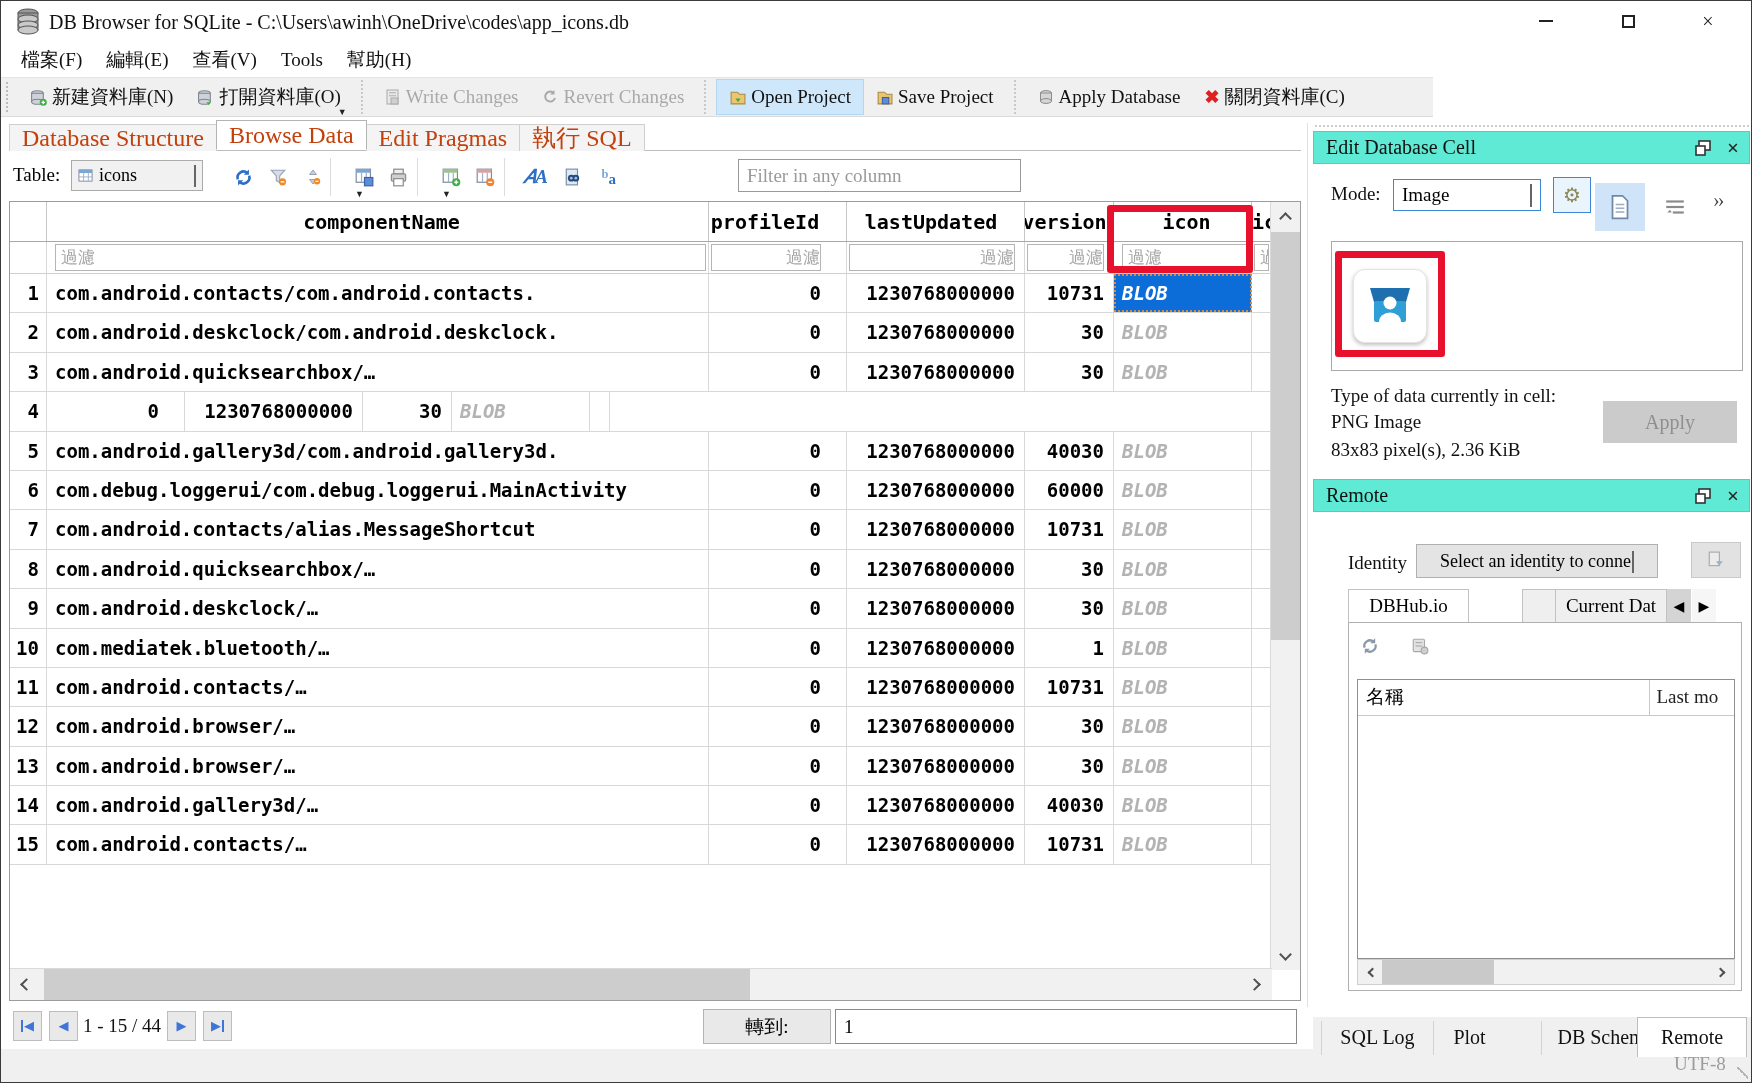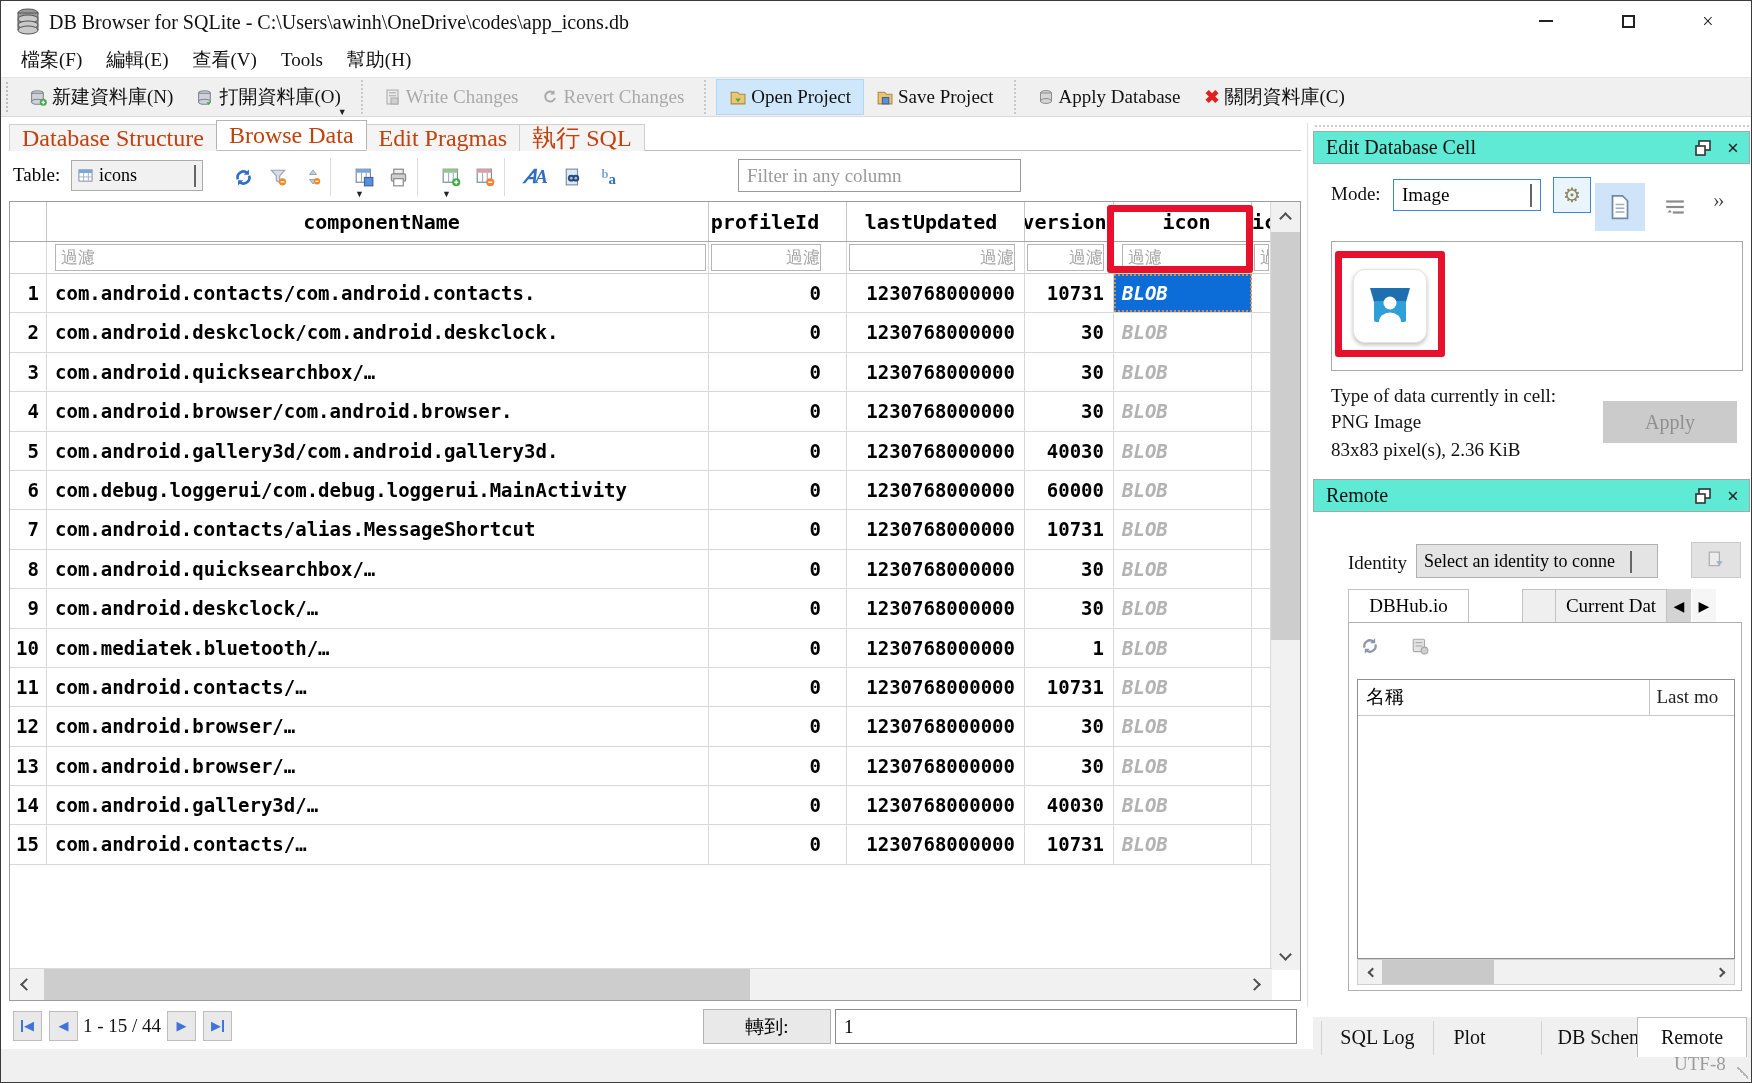--- a/index.html
+++ b/index.html
@@ -15,21 +15,21 @@
   .wb-min { left:1522px; } .wb-max { left:1604px; } .wb-close { left:1684px; }
   .minline { width:14px; height:0; border-top:2px solid #222; }
   .maxbox { width:13px; height:13px; border:2px solid #222; }
   .closex { font-size:20px; line-height:20px; }
 
   
   .menubar { position:absolute; left:0; top:42px; width:1752px; height:34px; background:#fff; display:flex; align-items:center; padding-left:10px; }
   .menuitem { font-size:19px; padding:0 10px; margin-right:4px; color:#111; }
 
   
-  .toolbar { position:absolute; left:0; top:76px; width:1752px; height:40px; background:#f0f0f0;
+  .toolbar { position:absolute; left:0; top:76px; width:1432px; height:40px; background:#f0f0f0;
              border-top:1px solid #e4e4e4; border-bottom:1px solid #dadada; display:flex; align-items:center; }
   .thandle { width:4px; height:30px; border-left:2px dotted #bcbcbc; margin:0 8px 0 5px; }
   .tsep { width:4px; height:34px; border-left:2px dotted #c9c9c9; margin:0 8px; }
   .tbtn { display:flex; align-items:center; gap:5px; padding:0 12px; height:36px; font-size:19px; color:#111; position:relative; }
   .tbtn.disabled { color:#a9a9a9; }
   .tbtn.hl { background:#cfe7fa; border:1px solid #b3d7f2; }
   .tcaret { font-size:9px; color:#222; position:absolute; bottom:-2px; right:6px; }
   .redx { color:#e02020; font-weight:bold; font-size:18px; }
 
   
@@ -114,21 +114,21 @@
   .wrapbtn { position:absolute; left:1656px; top:190px; width:36px; height:32px; display:flex; align-items:center; justify-content:center; }
   .morechev { position:absolute; left:1712px; top:188px; font-size:20px; color:#444; letter-spacing:-2px; }
 
   .previewbox { position:absolute; left:1330px; top:240px; width:412px; height:130px; border:1px solid #a9a9a9; background:#fff; }
   .appicon { position:absolute; left:1352px; top:268px; width:74px; height:74px; background:#fff; border-radius:12px;
              border:1px solid #e4e4e4; box-shadow:0 2px 4px rgba(0,0,0,.25); display:flex; align-items:center; justify-content:center; }
   .applybtn { position:absolute; left:1602px; top:400px; width:134px; height:42px; background:#cbcbcb; color:#8f8f8f;
               font-size:20px; text-align:center; line-height:42px; }
 
   .iddrop { position:absolute; left:1415px; top:543px; width:242px; height:34px; background:#e4e4e4; border:1px solid #b0b0b0;
-            display:flex; align-items:center; font-size:18px; padding:0 7px; white-space:nowrap; overflow:hidden; }
+            display:flex; align-items:center; font-size:18px; padding:0 23px; white-space:nowrap; overflow:hidden; }
   .idbtn { position:absolute; left:1690px; top:541px; width:50px; height:36px; background:#e2e2e2; border:1px solid #c9c9c9;
            display:flex; align-items:center; justify-content:center; }
   .rtab { position:absolute; top:588px; height:34px; line-height:32px; font-size:19px; text-align:center;
           background:#efefef; border:1px solid #c2c2c2; overflow:hidden; white-space:nowrap; }
   .rtab.active { background:#fff; border-bottom:1px solid #fff; }
   .rscrollbtn { position:absolute; top:588px; width:24px; height:34px; display:flex; align-items:center; justify-content:center; font-size:14px; }
   .rframe { position:absolute; left:1347px; top:621px; width:394px; height:369px; border:1px solid #b0b0b0; background:#fff; }
   .rlist { position:absolute; left:8px; top:56px; width:378px; height:280px; border:1px solid #8f8f8f; }
   .rlisthead { display:flex; height:36px; border-bottom:1px solid #c8c8c8; font-size:19px; }
   .rhname { width:294px; padding-left:8px; line-height:34px; border-right:1px solid #c8c8c8; }
@@ -413,21 +413,20 @@
     <div class="w-name c-name">com.android.quicksearchbox/…</div>
     <div class="w-prof c-profile">0</div>
     <div class="w-upd c-updated">1230768000000</div>
     <div class="w-ver c-version">30</div>
     <div class="w-icon c-icon blob">BLOB</div>
     <div class="w-part"></div>
   </div>
 
   <div class="grow">
     <div class="w-num c-num">4</div>
-    <div class="w-name c-name">com.android.browser/com.android.browser.</div>
     <div class="w-prof c-profile">0</div>
     <div class="w-upd c-updated">1230768000000</div>
     <div class="w-ver c-version">30</div>
     <div class="w-icon c-icon blob">BLOB</div>
     <div class="w-part"></div>
   </div>
 
   <div class="grow">
     <div class="w-num c-num">5</div>
     <div class="w-name c-name">com.android.gallery3d/com.android.gallery3d.</div>

